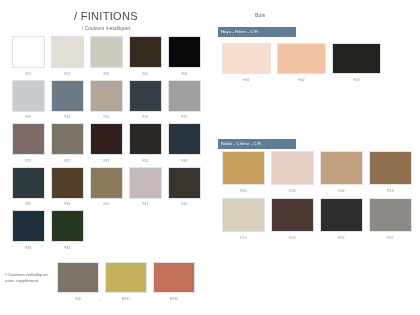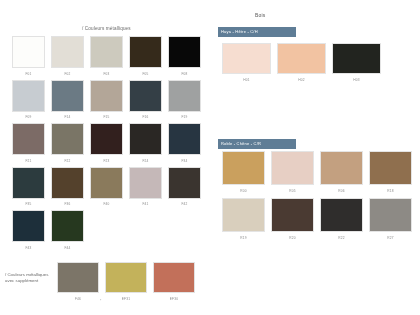--- a/index.html
+++ b/index.html
@@ -157,20 +157,21 @@
     background-image: repeating-linear-gradient(
       87deg, rgba(0,0,0,0.12) 0px, rgba(0,0,0,0.0) 1.5px,
       rgba(255,255,255,0.08) 3px, rgba(0,0,0,0.0) 4px);
   }
 </style>
 </head>
 <body>
 
 <div id="page">
 
+  <div class="page-title">/ FINITIONS</div>
   <div class="section-sub">/ Couleurs métalliques</div>
 
   <div class="metal-grid" id="metal-grid">
       <div class="metal-row">
         <div class="swatch-cell">
           <div class="swatch" style="background: rgb(253, 253, 251);"></div>
           <div class="swatch-label">F01</div>
         </div>
         <div class="swatch-cell">
           <div class="swatch" style="background: rgb(226, 222, 214);"></div>

